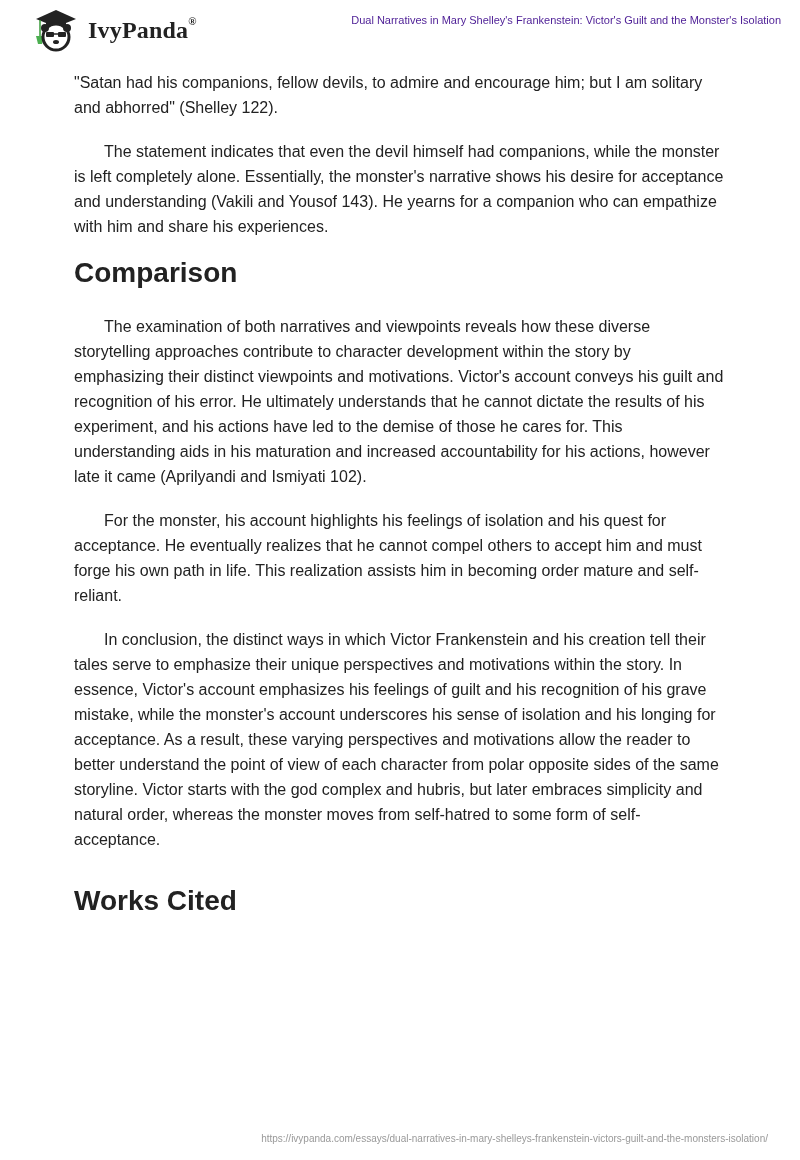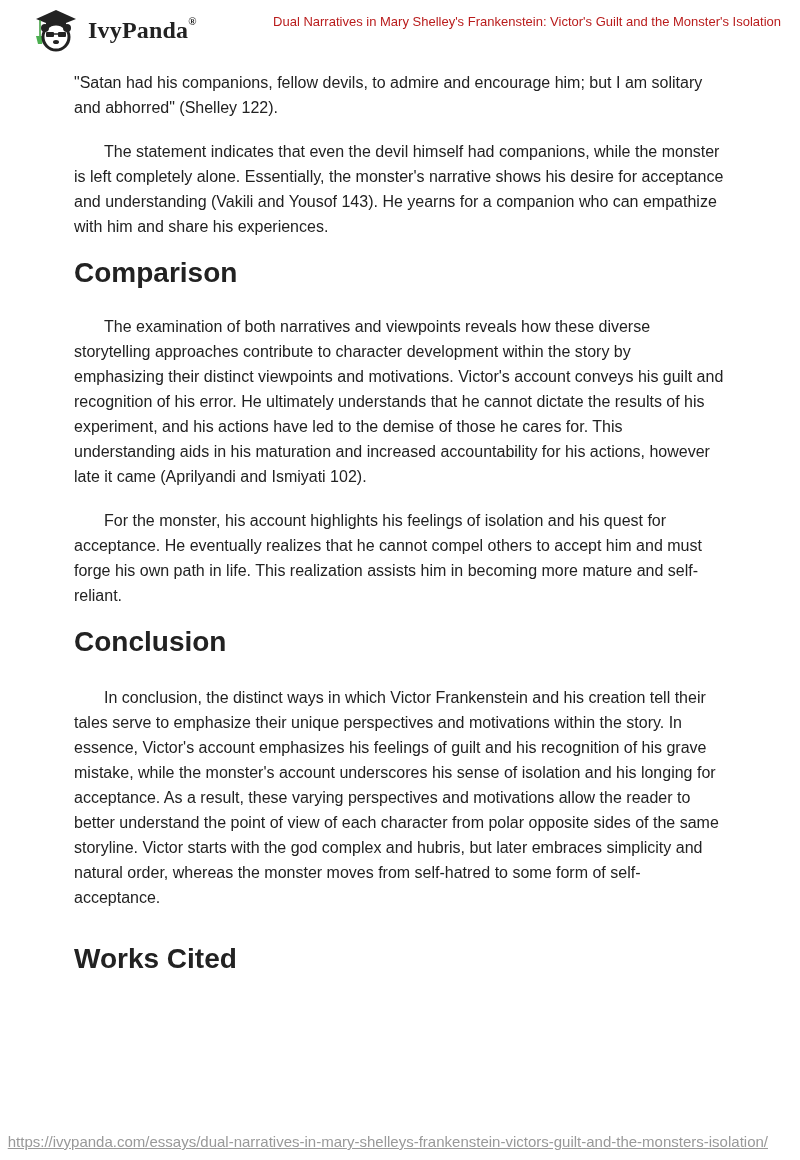--- a/index.html
+++ b/index.html
@@ -9,32 +9,32 @@
     }
     .header { position: absolute; top: 0; left: 14px; width: 800px; height: 56px; }
     .logo { position: absolute; left: 18px; top: 8px; display: flex; align-items: center; }
     .logo svg { display: block; }
     .brand {
       font-family: "Liberation Serif", serif; font-weight: bold; font-size: 24px; color: #222;
       margin-left: 8px; letter-spacing: 0.2px;
     }
     .brand sup { font-size: 11px; vertical-align: top; position: relative; top: -2px; }
     .doc-title {
-      position: absolute; right: 33px; top: 14px; font-size: 13px; color: #b91c1c;
+      position: absolute; right: 33px; top: 14px; font-size: 11px; color: #4c1d95;
     }
     .content { position: absolute; left: 74px; top: 70px; width: 650px; }
     p {
       margin: 0 0 17px 0; font-size: 16px; line-height: 25px; color: #222;
     }
     p.indent { text-indent: 30px; margin-top: 19px; }
     h2 {
       font-size: 28px; font-weight: bold; margin: 0; color: #222; line-height: 34px;
     }
     .footer-url {
-      position: absolute; right: 32px; top: 1133px; font-size: 15px; color: #999999; text-decoration: underline;
+      position: absolute; right: 32px; top: 1133px; font-size: 10px; color: #999999;
     }
   </style>
 </head>
 <body>
 
 <div class="header">
   <div class="logo">
     <span>
       <svg width="48" height="44" viewBox="0 0 48 44">
 
@@ -58,21 +58,20 @@
   </div>
   <div class="doc-title">Dual Narratives in Mary Shelley's Frankenstein: Victor's Guilt and the Monster's Isolation</div>
 </div>
 
 <div class="content">
   <p>"Satan had his companions, fellow devils, to admire and encourage him; but I am solitary and abhorred" (Shelley 122).</p>
   <p class="indent">The statement indicates that even the devil himself had companions, while the monster is left completely alone. Essentially, the monster's narrative shows his desire for acceptance and understanding (Vakili and Yousof 143). He yearns for a companion who can empathize with him and share his experiences.</p>
 
   <h2 style="margin-top:16px;margin-bottom:24px;">Comparison</h2>
   <p class="indent">The examination of both narratives and viewpoints reveals how these diverse storytelling approaches contribute to character development within the story by emphasizing their distinct viewpoints and motivations. Victor's account conveys his guilt and recognition of his error. He ultimately understands that he cannot dictate the results of his experiment, and his actions have led to the demise of those he cares for. This understanding aids in his maturation and increased accountability for his actions, however late it came (Aprilyandi and Ismiyati 102).</p>
-  <p class="indent">For the monster, his account highlights his feelings of isolation and his quest for acceptance. He eventually realizes that he cannot compel others to accept him and must forge his own path in life. This realization assists him in becoming more mature and self-reliant.</p>
+  <p class="indent">For the monster, his account highlights his feelings of isolation and his quest for acceptance. He eventually realizes that he cannot compel others to accept him and must forge his own path in life. This realization assists him in becoming order mature and self-reliant.</p>
 
-  <h2 style="margin-top:16px;margin-bottom:26px;">Conclusion</h2>
   <p class="indent">In conclusion, the distinct ways in which Victor Frankenstein and his creation tell their tales serve to emphasize their unique perspectives and motivations within the story. In essence, Victor's account emphasizes his feelings of guilt and his recognition of his grave mistake, while the monster's account underscores his sense of isolation and his longing for acceptance. As a result, these varying perspectives and motivations allow the reader to better understand the point of view of each character from polar opposite sides of the same storyline. Victor starts with the god complex and hubris, but later embraces simplicity and natural order, whereas the monster moves from self-hatred to some form of self-acceptance.</p>
 
   <h2 style="margin-top:32px;margin-bottom:26px;">Works Cited</h2>
 </div>
 
 <div class="footer-url">https://ivypanda.com/essays/dual-narratives-in-mary-shelleys-frankenstein-victors-guilt-and-the-monsters-isolation/</div>
 
 </body></html>

